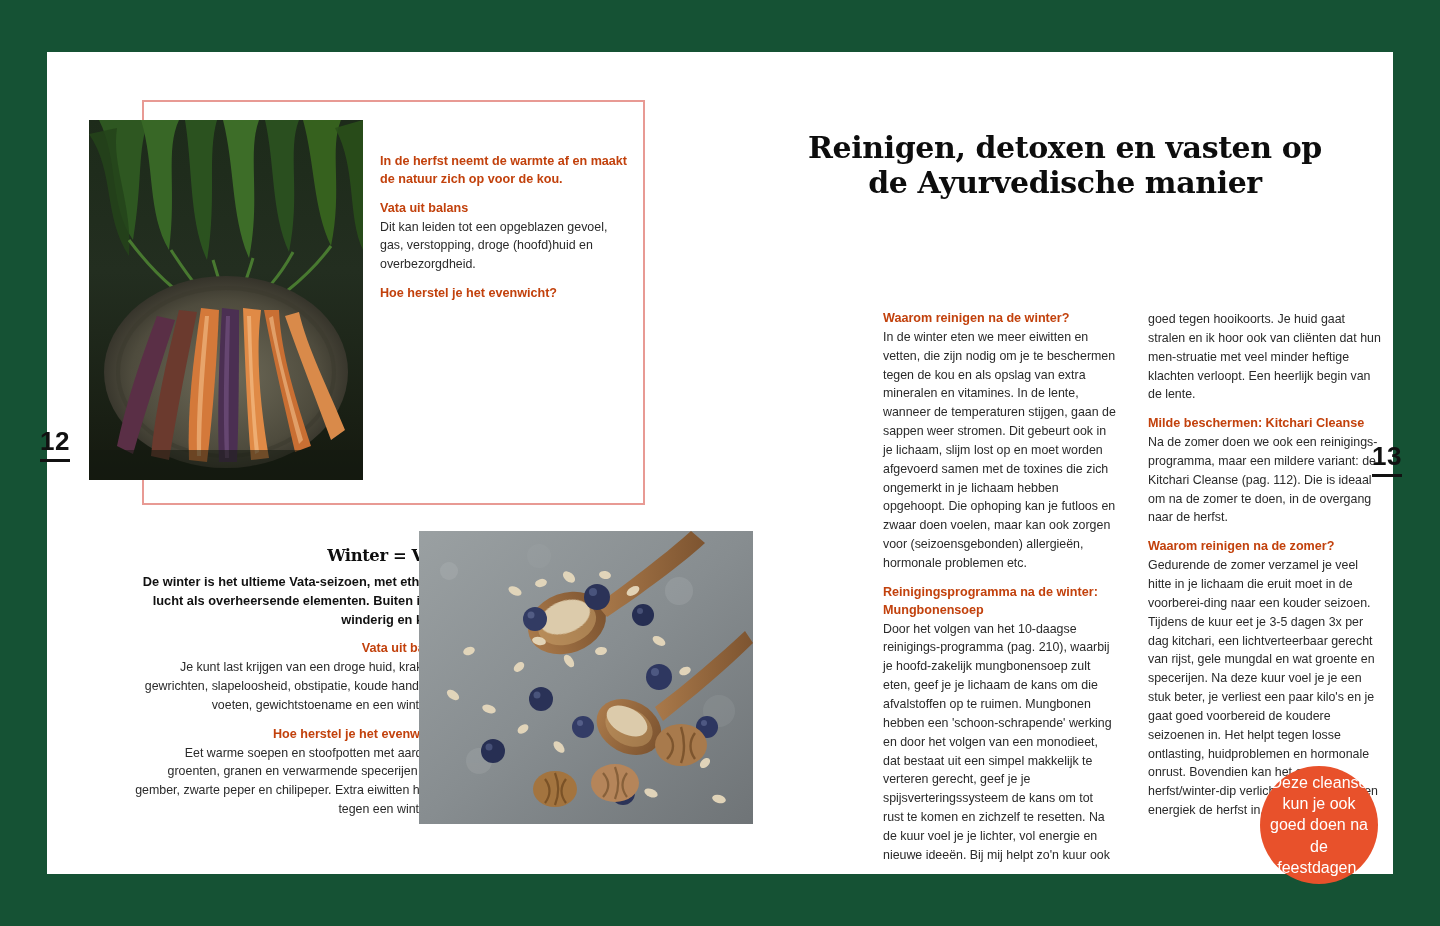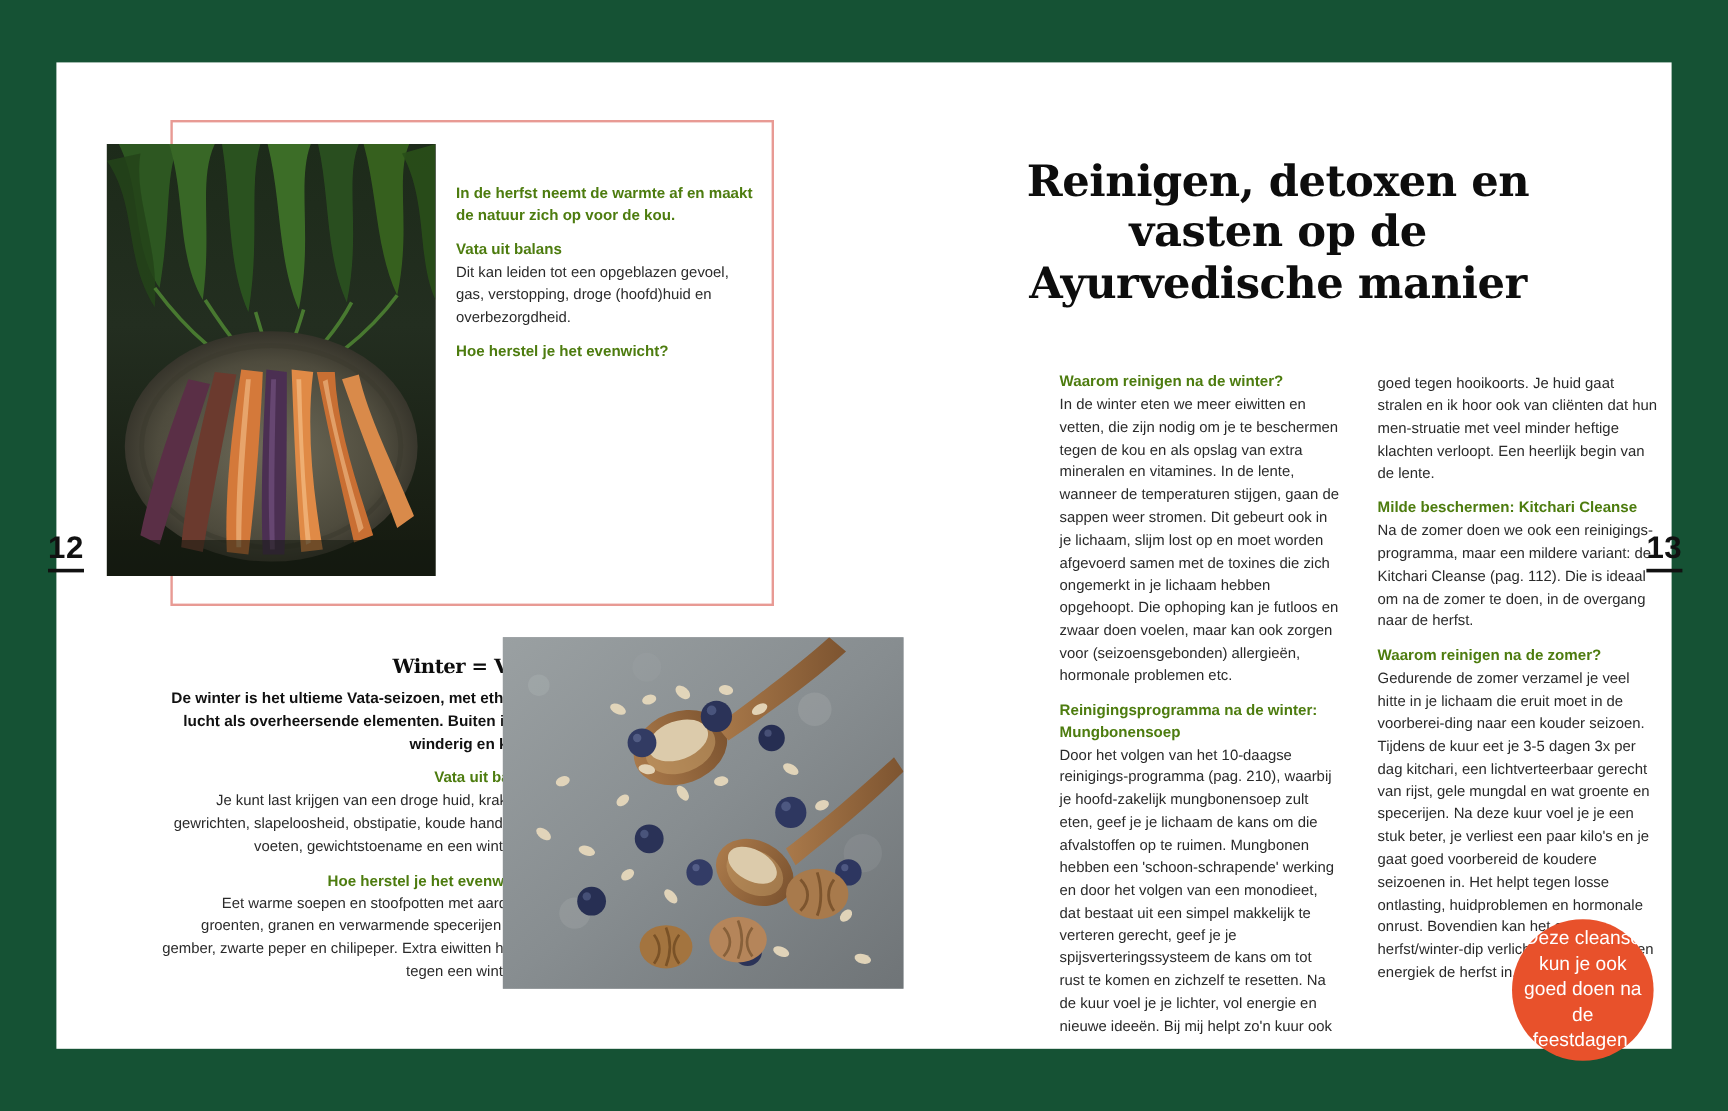--- a/index.html
+++ b/index.html
@@ -24,34 +24,34 @@
     position:absolute;
     font-family:"Liberation Sans", sans-serif;
     font-size:26px;
     font-weight:600;
     letter-spacing:.5px;
     color:#111;
     line-height:1;
     padding-bottom:5px;
     border-bottom:3px solid #111;
   }
-  .folio.left{ left:40px;  top:443px; }
+  .folio.left{ left:40px;  top:428px; }
   .folio.right{ left:1372px; top:443px; }
 
   
   .display{
     font-family:"DejaVu Serif", serif;
     font-weight:700;
     color:#0d0d0d;
     letter-spacing:-0.4px;
   }
   .sub-h{
     font-size:12.6px;
     font-weight:700;
-    color:#4d7c0f;
+    color:#c2410c;
     line-height:1.42;
   }
   .body-t{
     font-size:12.4px;
     font-weight:400;
     color:#2a2a2a;
     line-height:1.52;
   }
   .gap{ height:11px; }
 
@@ -101,21 +101,21 @@
 
   
   .rightpage{ position:absolute; left:680px; top:0; width:666px; height:822px; }
 
   .r-title{
     position:absolute;
     left:78px; top:78px;
     width:520px;
     text-align:center;
   }
-  .r-title .display{ font-size:36px; line-height:1.18; }
+  .r-title .display{ font-size:30px; line-height:1.18; }
   .r-deck{
     margin-top:15px;
     font-size:13px;
     font-weight:700;
     color:#111;
     line-height:1.52;
   }
 
   .cols{
     position:absolute;

